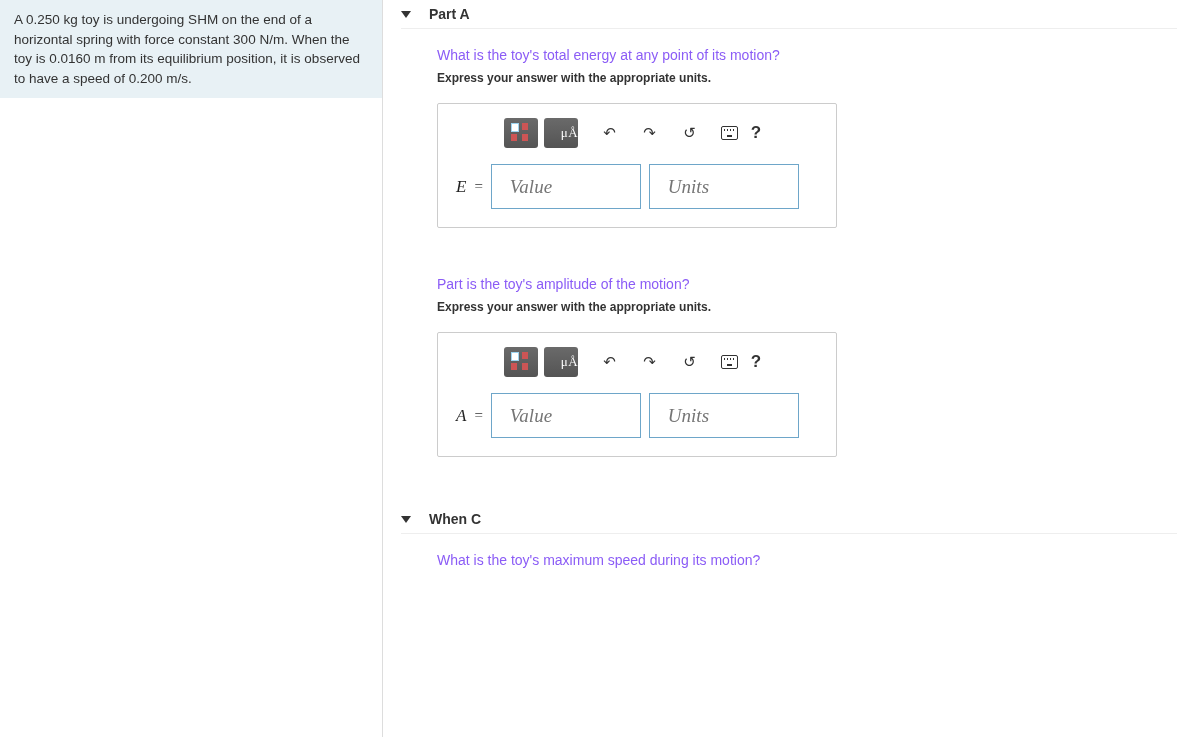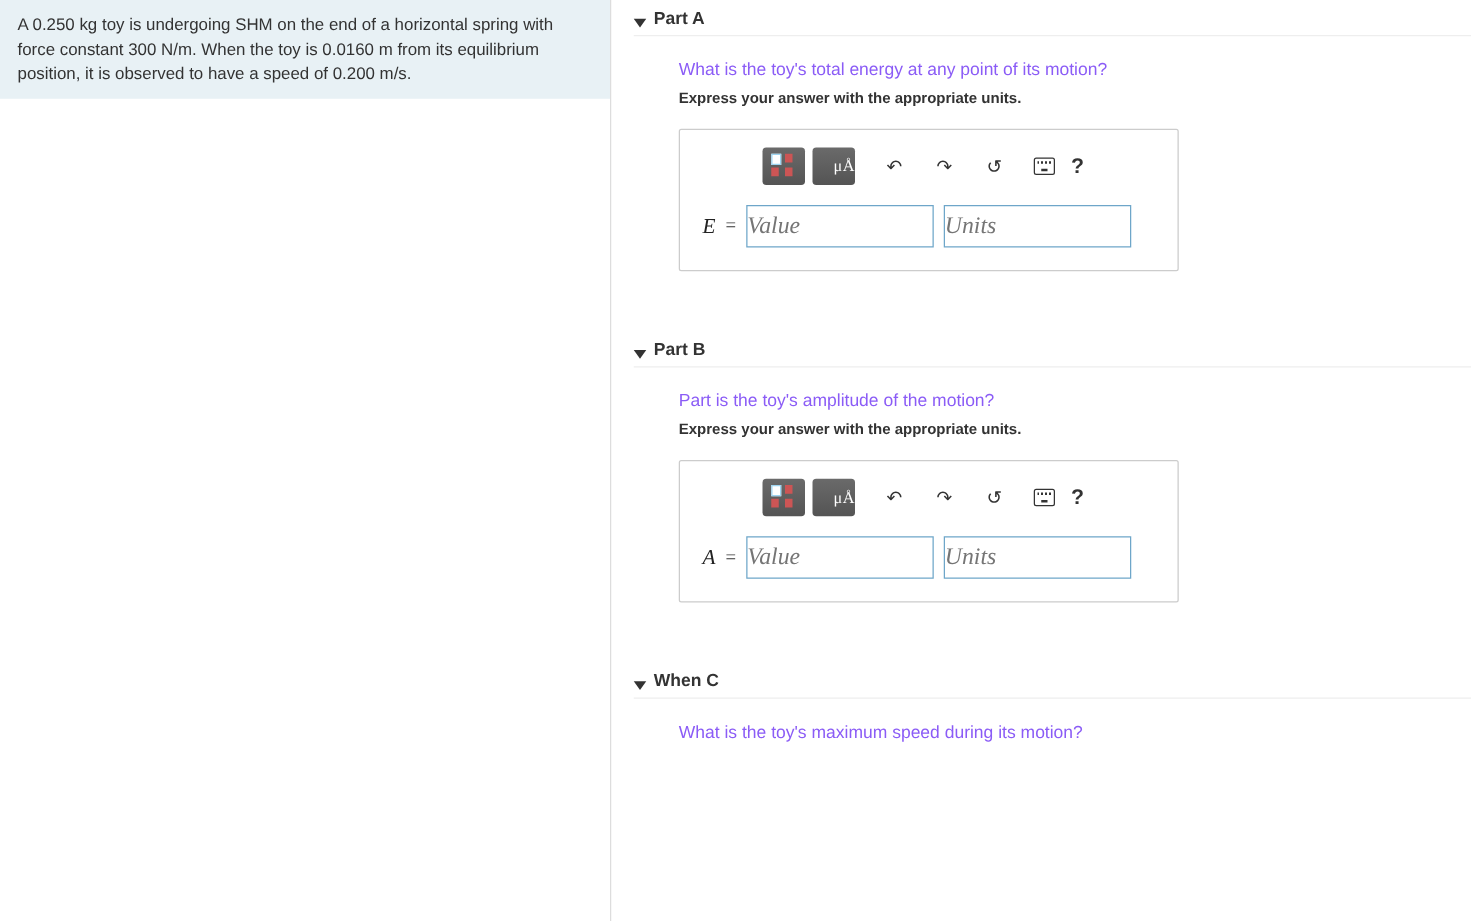--- a/index.html
+++ b/index.html
@@ -7,42 +7,42 @@
     font-family: "Helvetica Neue", Arial, sans-serif;
     font-size: 14px;
     color: #333;
     background: #fff;
     display: flex;
     width: 1177px;
     height: 737px;
     overflow: hidden;
   }
   .left-panel {
-    width: 489px;
+    width: 383px;
     padding: 0;
     border-right: 1px solid #ddd;
   }
   .problem-statement {
     background: #e8f1f5;
     padding: 10px 14px;
     font-size: 13.5px;
     line-height: 1.45;
     color: #333;
   }
   .right-panel {
     flex: 1;
     padding: 0 0 0 18px;
   }
   .part {
     margin-bottom: 48px;
   }
   .part-header {
     display: flex;
-    align-items: flex-end;
-    gap: 6px;
+    align-items: center;
+    gap: 18px;
     padding: 6px 0;
     border-bottom: 1px solid #eee;
     margin-bottom: 18px;
   }
   .part-header .triangle {
     width: 0; height: 0;
     border-left: 5px solid transparent;
     border-right: 5px solid transparent;
     border-top: 7px solid #333;
   }
@@ -144,26 +144,26 @@
     font-style: italic;
     font-size: 17px;
     color: #222;
   }
   .eq {
     font-family: Georgia, serif;
     font-size: 15px;
   }
   .value-input, .units-input {
     border: 1px solid #6ea6c9;
-    height: 34px;
+    height: 45px;
     font-family: Georgia, "Times New Roman", serif;
     font-style: italic;
     font-size: 19px;
     color: #999;
-    padding: 0 0;
+    padding: 0 18px;
     outline: none;
   }
   .value-input { width: 150px; }
   .units-input { width: 150px; }
   .kbd-icon {
     width:22px;height:14px;border:1.5px solid #333;border-radius:2px;
     position:relative;
   }
   .kbd-icon::before{
     content:"";position:absolute;top:2px;left:2px;right:2px;height:2px;
@@ -213,24 +213,20 @@
           <span class="var-label">E</span>
           <span class="eq">=</span>
           <input class="value-input" placeholder="Value" style="">
           <input class="units-input" placeholder="Units" style="">
         </div>
       </div>
     </div>
   </div>
 
   <div class="part">
-    <div class="part-header">
-      <div class="triangle"></div>
-      <div class="title">Part B</div>
-    </div>
     <div class="part-body">
       <div class="question">Part is the toy's amplitude of the motion?</div>
       <div class="instruction">Express your answer with the appropriate units.</div>
       <div class="answer-box">
         <div class="toolbar">
           <div class="tb-btn dark frac">
               <span class="bot1"></span>
               <span class="bot2"></span>
             </div>
           <div class="tb-btn dark mua">

